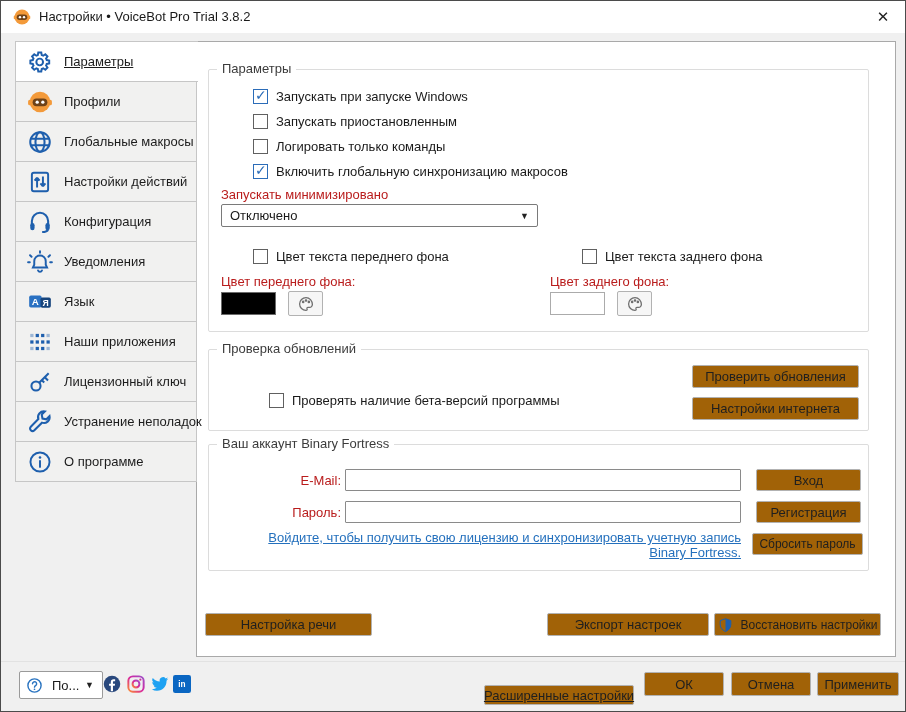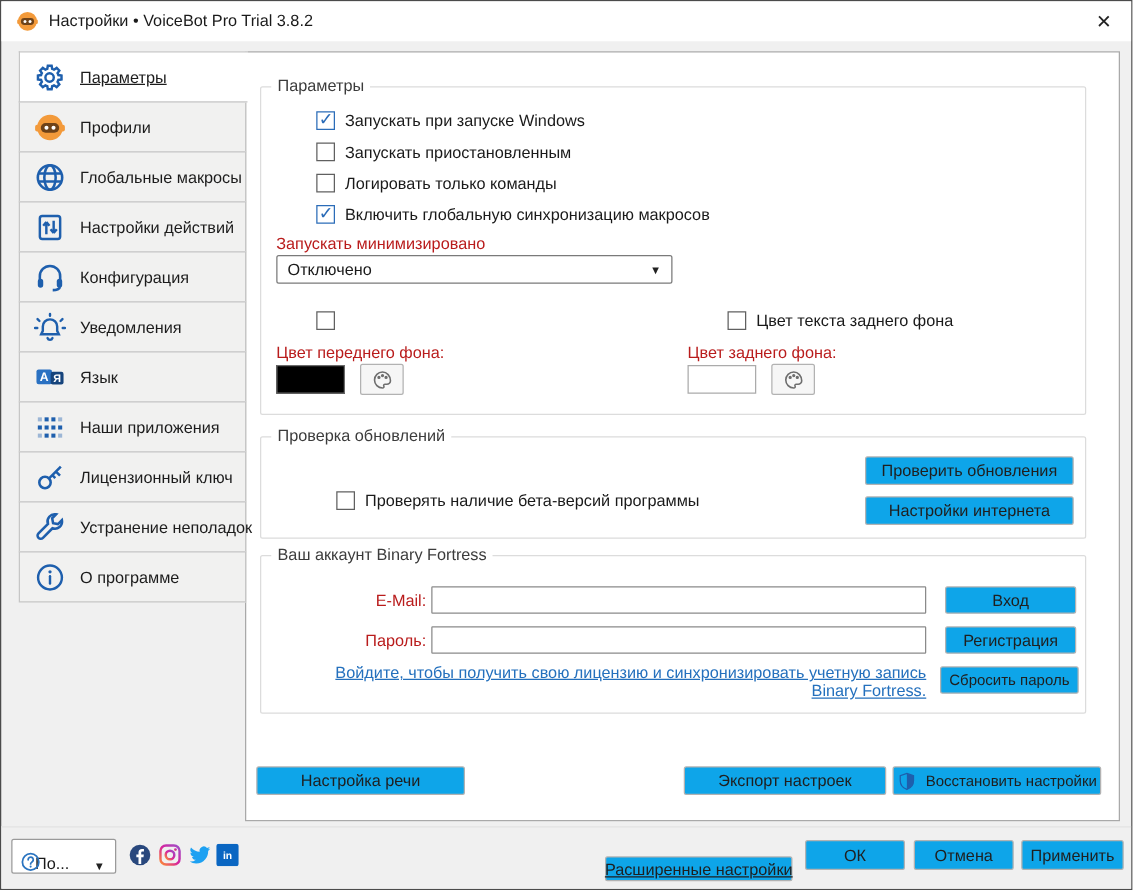--- a/index.html
+++ b/index.html
@@ -27,21 +27,21 @@
   .panel{ position:absolute; left:195px; top:40px; width:700px; height:616px; background:#fff; border:1px solid #a9a9a9; z-index:1; }
   
   .group{ position:absolute; border:1px solid #dcdcdc; border-radius:2px; z-index:2; }
   .gtitle{ position:absolute; top:-9px; left:8px; background:#fff; padding:0 5px; font-size:13px; color:#3c3c3c; white-space:nowrap; }
   
   .cb{ position:absolute; display:flex; align-items:center; gap:8px; font-size:13px; color:#1a1a1a; cursor:pointer; z-index:3;padding-left:32px; }
   .cb .box{ width:15px; height:15px; background:#fff; border:1px solid #606060; position:relative; flex:0 0 auto; }
   .cb.checked .box{ border-color:#2b6cb8; }
   .cb.checked .box::after{ content:"✓"; position:absolute; left:1px; top:-3px; color:#2b6cb8; font-size:14px; font-weight:bold; }
   
-  .btn{ position:absolute; background:#0ea5e9; border:1px solid #b2b2b2; border-radius:2px; font-size:13px; color:#1f1f1f; display:flex; align-items:center; justify-content:center; cursor:pointer; z-index:3; white-space:nowrap; }
+  .btn{ position:absolute; background:#a16207; border:1px solid #b2b2b2; border-radius:2px; font-size:13px; color:#1f1f1f; display:flex; align-items:center; justify-content:center; cursor:pointer; z-index:3; white-space:nowrap; }
   
   .select{ position:absolute; background:#fff; border:1px solid #7a7a7a; border-radius:2px; font-size:13px; color:#1a1a1a; display:flex; align-items:center; padding:0 8px; cursor:pointer; z-index:3; }
   .select::after{ content:"▼"; position:absolute; right:8px; font-size:9px; color:#222; }
   
   .tinput{ position:absolute; background:#fff; border:1px solid #8a8a8a; border-radius:1px; font-size:13px; padding:0 6px; font-family:inherit; z-index:3; }
   .flabel{ position:absolute; font-size:13px; color:#b91c1c; z-index:3; white-space:nowrap; }
   .swatch{ position:absolute; border:1px solid #6b6b6b; z-index:3; }
   .icon-btn{ position:absolute; background:#f6f6f6; border:1px solid #b2b2b2; border-radius:2px; display:flex; align-items:center; justify-content:center; cursor:pointer; z-index:3; }
   .icon-btn svg{ width:18px; height:18px; }
   .link{ position:absolute; font-size:13px; line-height:15px; color:#2470bd; text-decoration:underline; text-align:right; cursor:pointer; z-index:3; }
@@ -215,20 +215,21 @@
   <div class="cb checked" style="left:220px; top:163px;">
     <span class="box"></span>
     <span>Включить глобальную синхронизацию макросов</span>
   </div>
   <div class="flabel" style="left:220px; top:186px;">Запускать минимизировано</div>
   <div class="select" style="left:220px; top:203px; width:317px; height:23px;">
     <span>Отключено</span>
   </div>
   <div class="cb" style="left:220px; top:248px;">
     <span class="box"></span>
+    <span>Цвет текста переднего фона</span>
   </div>
   <div class="cb" style="left:549px; top:248px;">
     <span class="box"></span>
     <span>Цвет текста заднего фона</span>
   </div>
   <div class="flabel" style="left:220px; top:273px;">Цвет переднего фона:</div>
   <div class="flabel" style="left:549px; top:273px;">Цвет заднего фона:</div>
   <div class="swatch" style="left: 220px; top: 291px; width: 55px; height: 23px; background: rgb(0, 0, 0);"></div>
   <div class="icon-btn" style="left:287px; top:290px; width:35px; height:25px;">
     <svg viewBox="0 0 24 24" fill="none" stroke="#6e6e6e" stroke-width="1.7">
@@ -274,21 +275,21 @@
   <button class="btn" style="left:546px; top:612px; width:162px; height:23px;">Экспорт настроек</button>
   <button class="btn" style="left:713px; top:612px; width:167px; height:23px; font-size:12px;">
     <svg class="shield-ic" viewBox="0 0 24 24">
         <path d="M12 2l8.5 3v6.2c0 5.2-3.6 9.3-8.5 11.3C7.1 20.5 3.5 16.4 3.5 11.2V5z" fill="none" stroke="#1e5fad" stroke-width="1.6"></path>
         <path d="M12 2l8.5 3v6.2c0 5.2-3.6 9.3-8.5 11.3z" fill="#1e5fad"></path>
       </svg>
     <span>Восстановить настройки</span>
   </button>
 
   <div class="bottombar"></div>
-  <div class="select" style="left:8px; top:670px; width:84px; height:28px; padding-left:18px; border-color:#9a9a9a; z-index:3;align-items:flex-end;">
+  <div class="select" style="left:18px; top:670px; width:84px; height:28px; padding-left:32px; border-color:#9a9a9a; z-index:3;">
     <svg style="position:absolute; left:6px; width:17px; height:17px;" viewBox="0 0 24 24" fill="none" stroke="#2a74c0" stroke-width="2">
         <circle cx="12" cy="12" r="9.3"></circle>
         <path d="M9.2 9.6a2.9 2.9 0 1 1 4.6 2.3c-1 .8-1.8 1.2-1.8 2.4" stroke-linecap="round"></path>
         <circle cx="12" cy="17.3" r="1.2" fill="#2a74c0" stroke="none"></circle>
       </svg>
     <span>По...</span>
   </div>
   <span class="social" style="left:102px;">
     <svg viewBox="0 0 24 24">
         <circle cx="12" cy="12" r="11" fill="#29487d"></circle>

